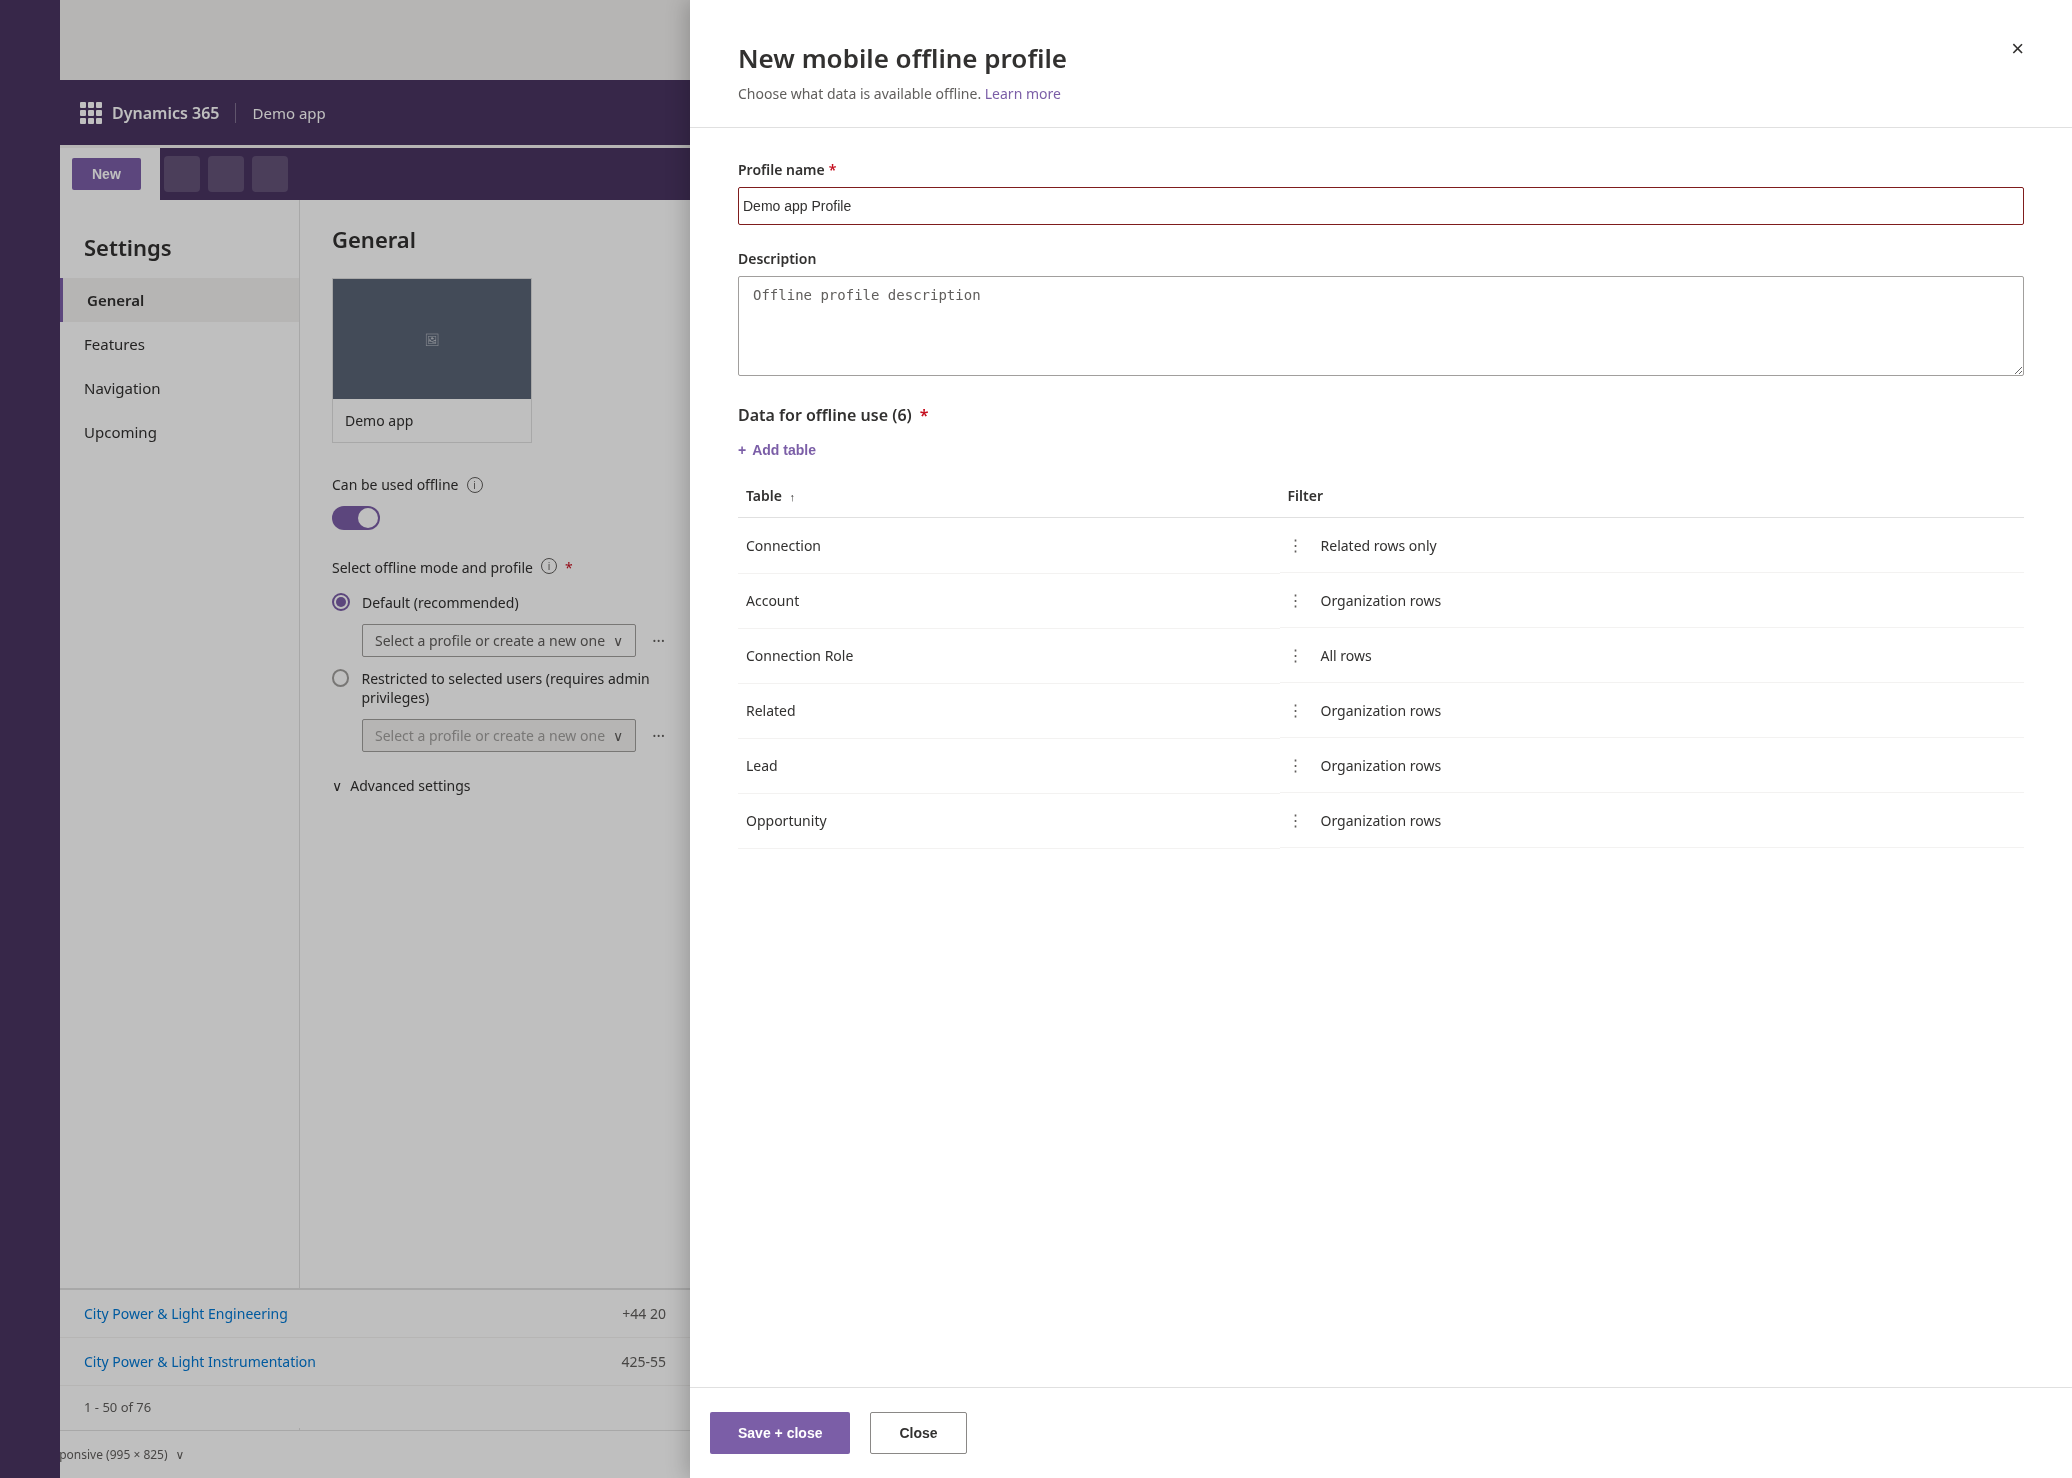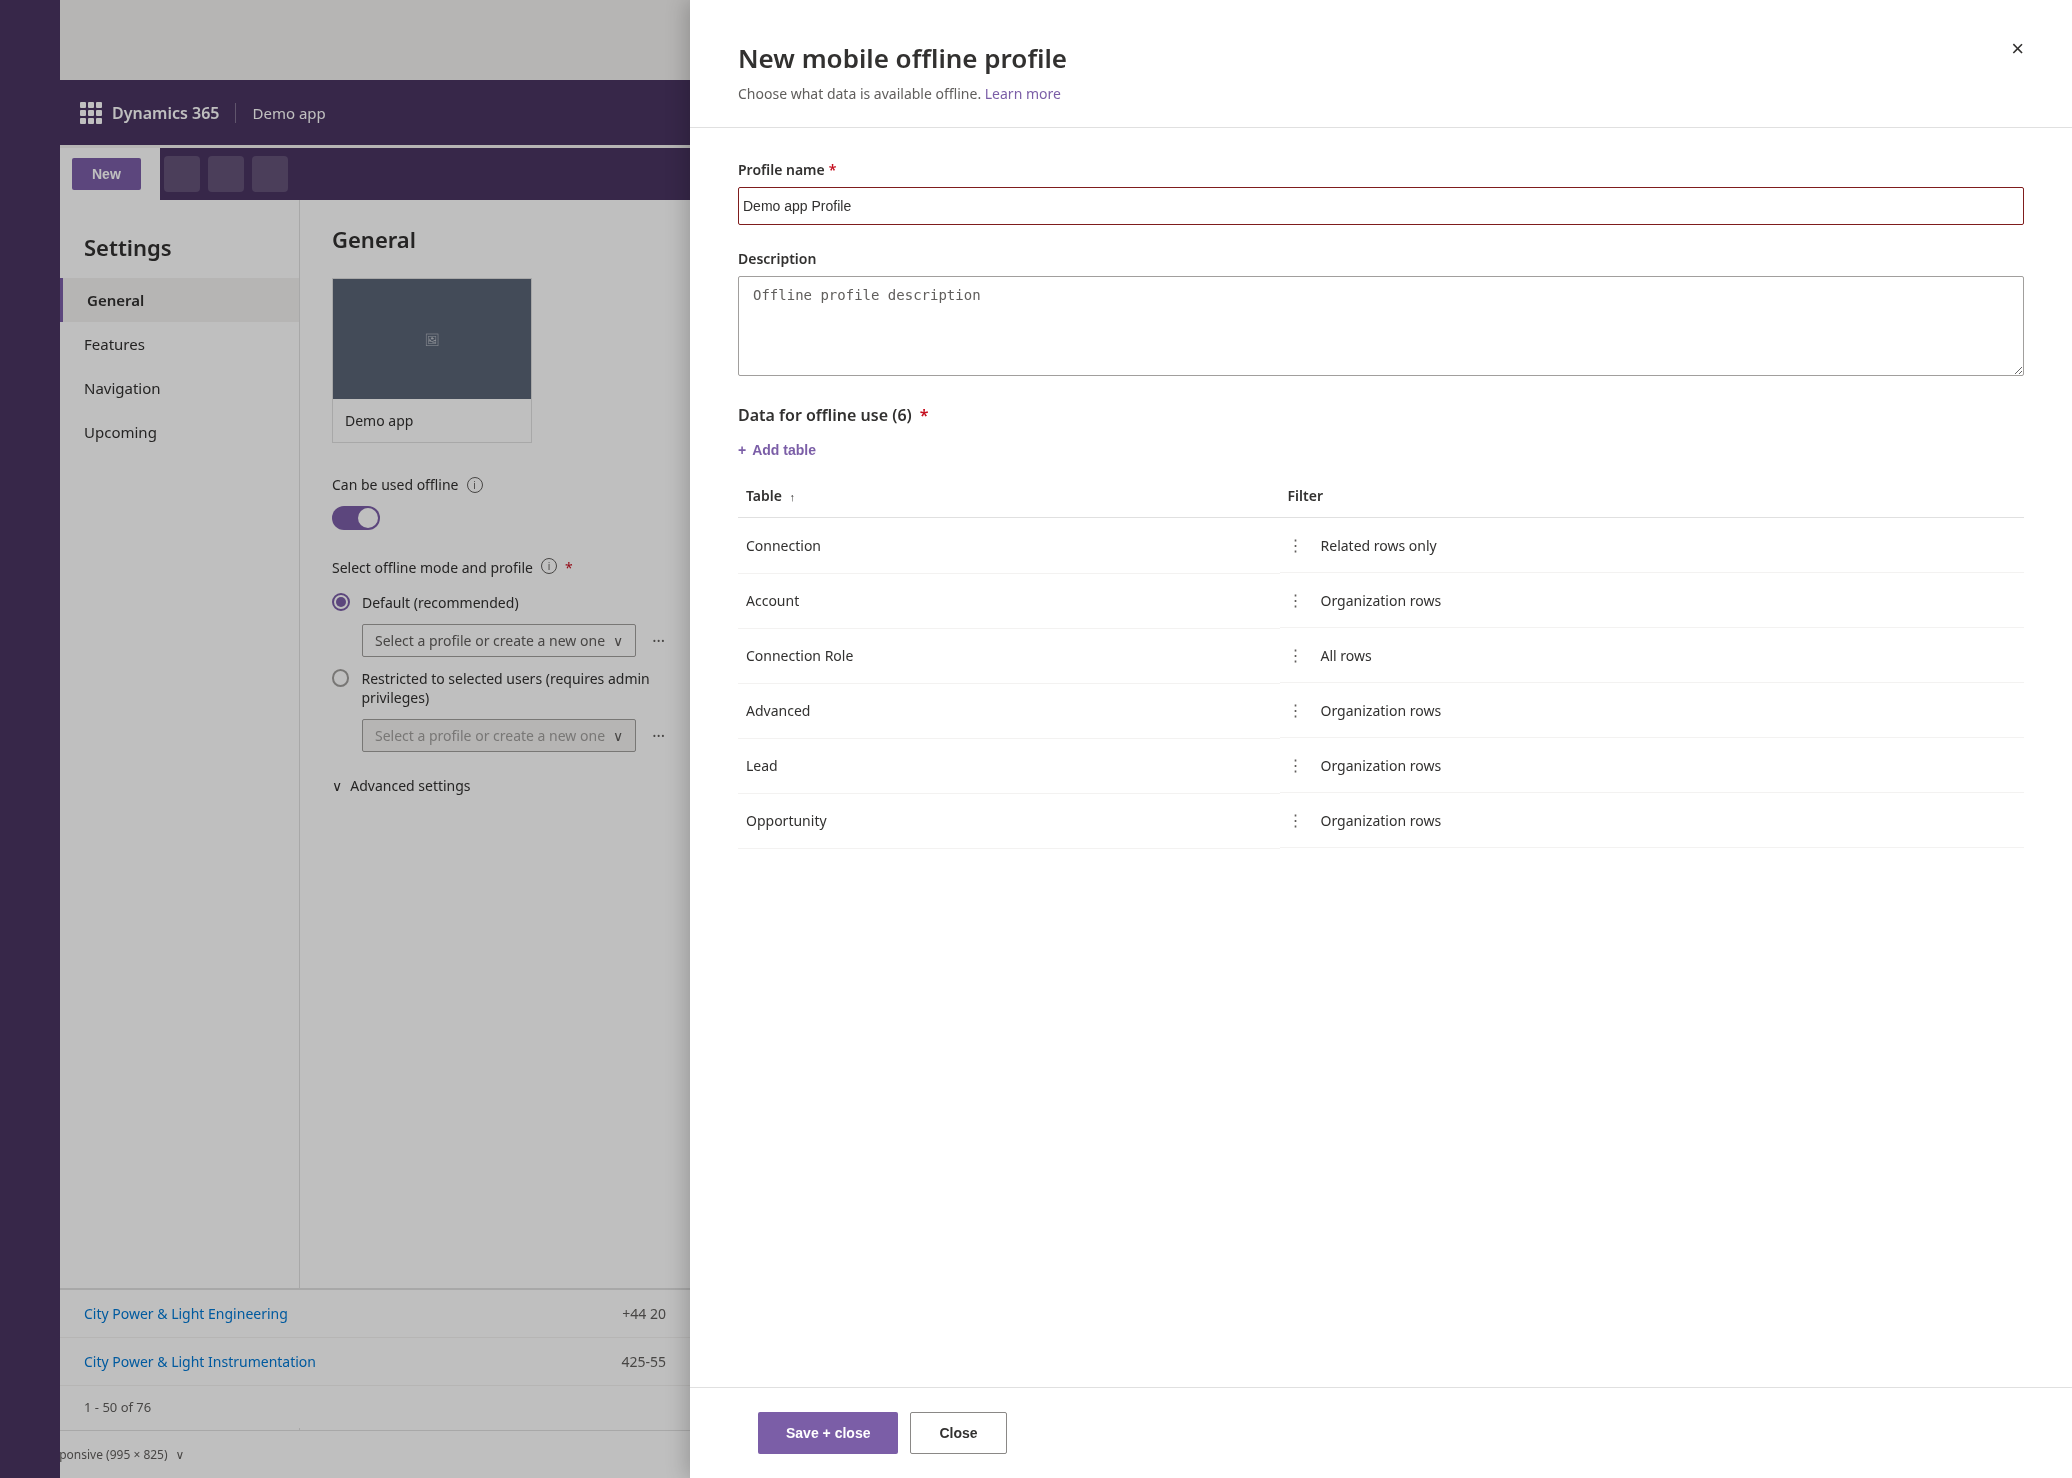--- a/index.html
+++ b/index.html
@@ -405,24 +405,24 @@
       border-bottom: 1px solid #f3f2f1;
     }
 
     .sort-indicator {
       font-size: 11px;
       color: #323130;
       margin-left: 4px;
     }
 
     .modal-footer {
-      padding: 24px 68px;
+      padding: 24px 20px;
       border-top: 1px solid #e0e0e0;
       display: flex;
-      gap: 12px;
+      gap: 20px;
       background: #fff;
     }
 
     .btn-primary {
       background: #7b5ea7;
       color: white;
       border: none;
       padding: 12px 28px;
       font-size: 14px;
       font-weight: 600;
@@ -725,21 +725,21 @@
       </td>
     </tr>
             <tr>
       <td>Connection Role</td>
       <td style="display:flex; align-items:center; gap:16px;">
         <span style="color:#605e5c; cursor:pointer; font-size:16px; letter-spacing:1px;">⋮</span>
         <span>All rows</span>
       </td>
     </tr>
             <tr>
-      <td>Advanced</td>
+      <td>Related</td>
       <td style="display:flex; align-items:center; gap:16px;">
         <span style="color:#605e5c; cursor:pointer; font-size:16px; letter-spacing:1px;">⋮</span>
         <span>Organization rows</span>
       </td>
     </tr>
             <tr>
       <td>Lead</td>
       <td style="display:flex; align-items:center; gap:16px;">
         <span style="color:#605e5c; cursor:pointer; font-size:16px; letter-spacing:1px;">⋮</span>
         <span>Organization rows</span>

